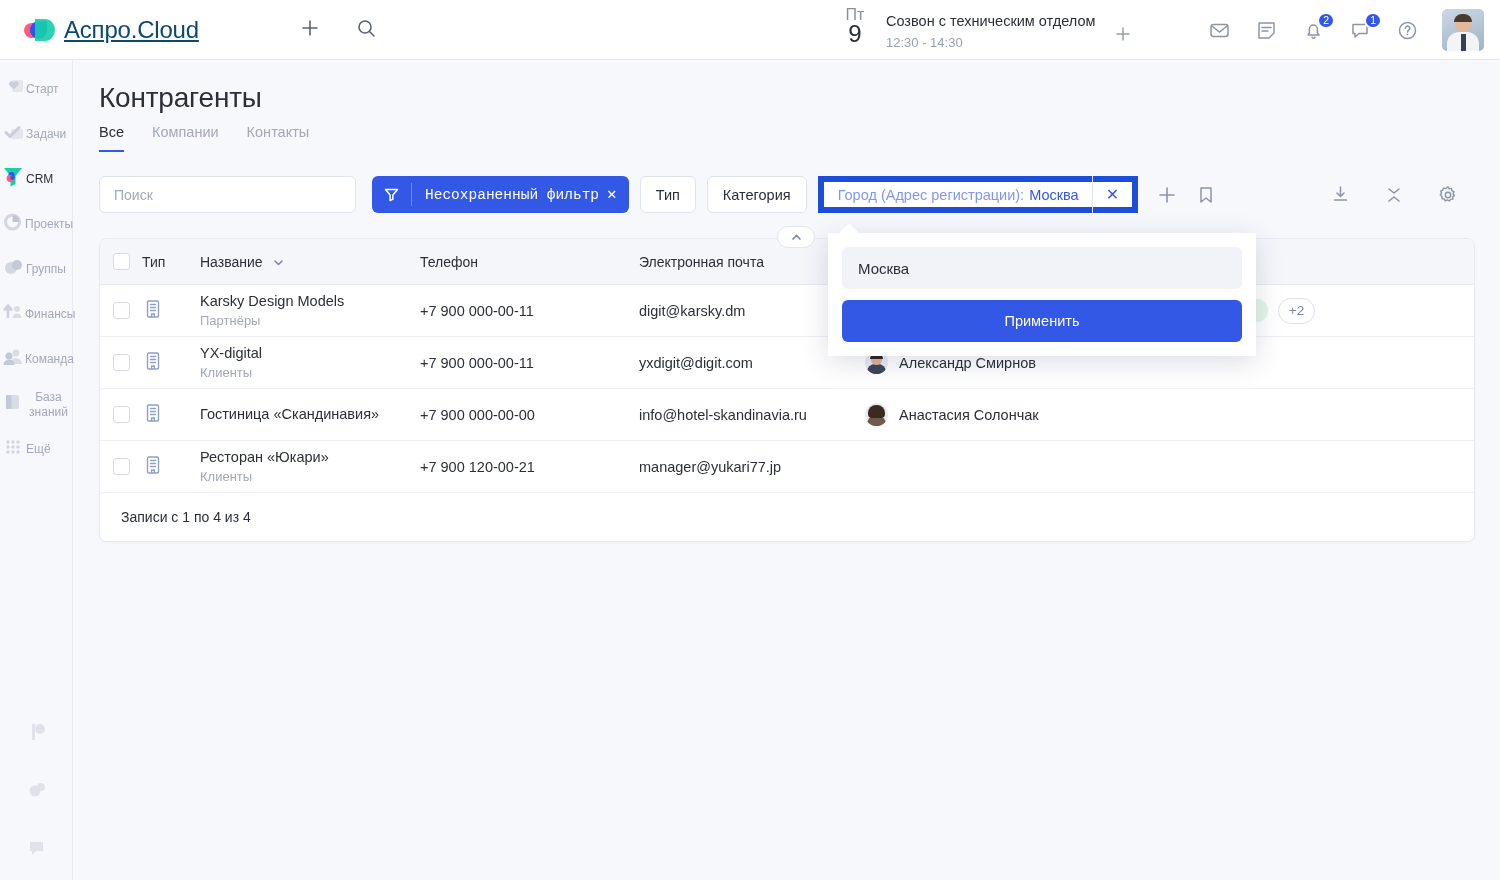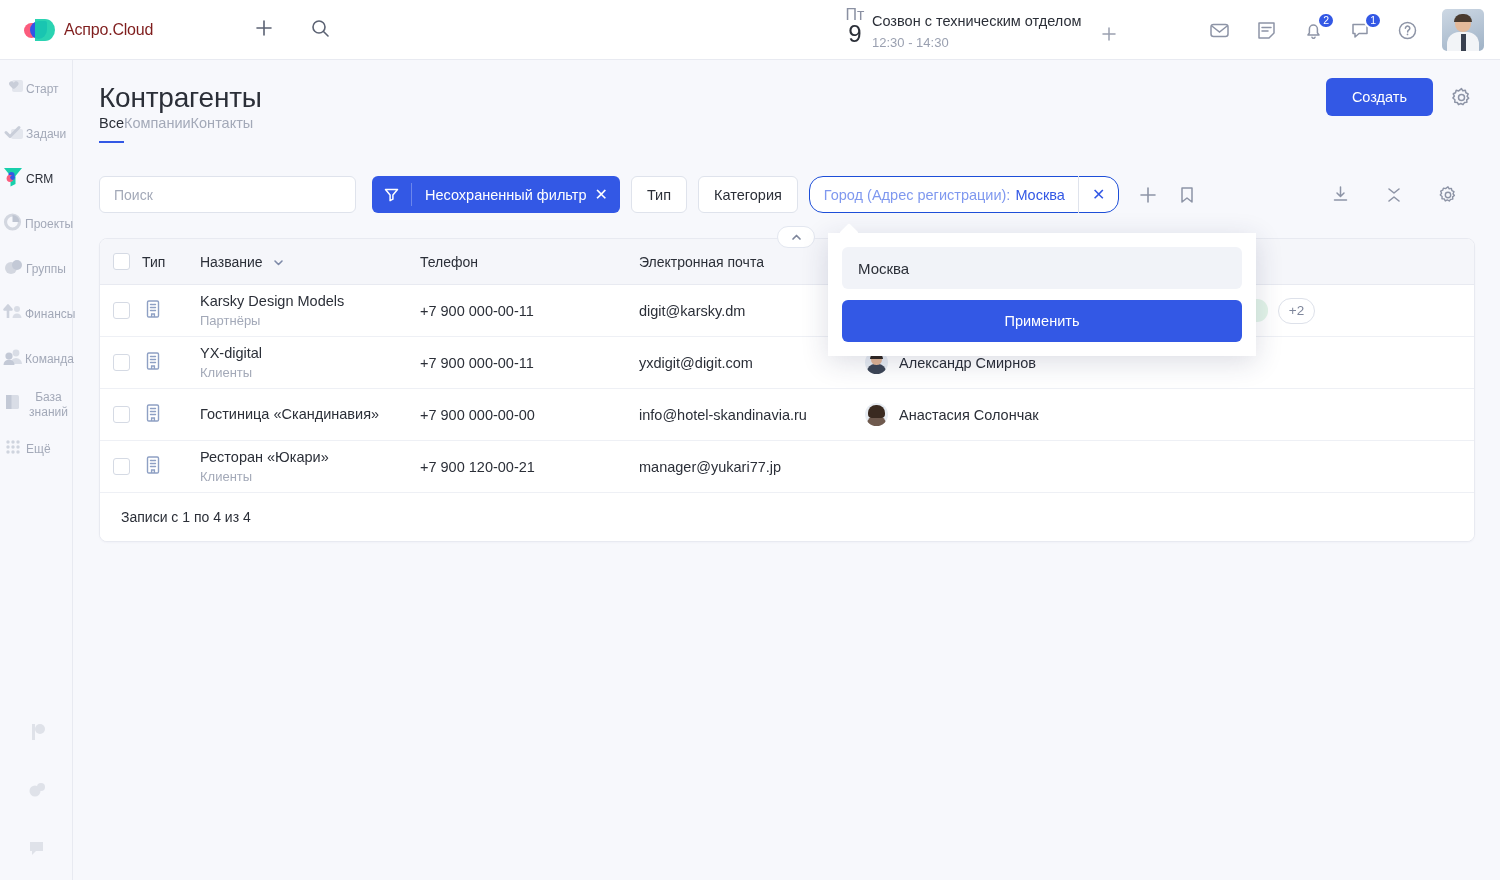--- a/index.html
+++ b/index.html
@@ -24,32 +24,32 @@
     background: #fb5c7d; border-radius: 50% 0 50% 50%;
   }
   .logo-mark .b2 {
     position: absolute; left: 6px; top: 2px; width: 17px; height: 18px;
     background: #2f55e8; border-radius: 60% 10% 60% 60%;
   }
   .logo-mark .b3 {
     position: absolute; left: 11px; top: 0px; width: 20px; height: 22px;
     background: #18cfab; border-radius: 0 60% 60% 0; opacity: .92;
   }
-  .logo-text { font-size: 16px; color: #7f1d1d; letter-spacing: -0.2px; }
+  .logo-text { font-size: 24px; color: #0c4a6e; letter-spacing: -0.2px; text-decoration: underline; }
 
   .top-plus, .top-search { color: #5b6273; margin-left: 34px; cursor: pointer; }
   .top-plus { margin-left: 100px; }
 
   .event-block {
     position: absolute; left: 838px; top: 8px; display: flex; align-items: flex-start;
   }
   .event-date { text-align: center; width: 34px; }
   .event-dow { font-size: 16px; color: #8a90a2; line-height: 13px; }
   .event-day { font-size: 24px; color: #2b2f38; line-height: 26px; font-weight: 400; }
-  .event-info { padding-top: 3px; }
+  .event-info { margin-left: 14px; padding-top: 3px; }
   .event-title { font-size: 14.5px; color: #2b2f38; line-height: 20px; }
   .event-time { font-size: 13px; color: #9aa0b0; line-height: 19px; margin-top: 2px; }
   .event-add { color: #9aa0b0; margin-left: 18px; align-self: flex-end; padding-bottom: 4px; cursor: pointer; }
 
   .top-icons { position: absolute; right: 16px; top: 0; height: 60px; display: flex; align-items: center; gap: 22px; }
   .ticon { position: relative; color: #8d94a6; cursor: pointer; display: flex; }
   .badge {
     position: absolute; top: -6px; right: -9px; min-width: 17px; height: 17px;
     background: #3358e5; color: #fff; border-radius: 9px; font-size: 10.5px;
     display: flex; align-items: center; justify-content: center; padding: 0 4px;
@@ -74,21 +74,21 @@
   .sicon { width: 26px; height: 26px; display:flex; align-items:center; justify-content:center; margin-bottom: 5px; }
   .slabel { font-size: 12px; color: #a3a9b8; line-height: 15px; text-align: center; }
   .snav.active .slabel { color: #2b2f38; }
   .sbottom { position: absolute; bottom: 16px; left: 0; width: 73px; display:flex; flex-direction:column; align-items:center; gap: 30px; }
 
   
   .main { position: absolute; left: 73px; top: 60px; width: 1427px; height: 820px; background: #f7f8fc; }
 
   .page-head { position: relative; padding: 22px 26px 0 26px; }
   .page-title { font-size: 28px; color: #2b2f38; font-weight: 400; letter-spacing: -0.2px; }
-  .tabs { display: flex; margin-top: 1px; }
+  .tabs { display: flex; gap: 28px; margin-top: 10px; }
   .tab { font-size: 14.5px; color: #a3a9b8; padding-bottom: 10px; cursor: pointer; }
   .tab.active { color: #2b2f38; border-bottom: 2px solid #3358e5; }
 
   .head-actions { position: absolute; right: 26px; top: 18px; display: flex; align-items: center; gap: 16px; }
   .btn-primary {
     background: #3358e5; color: #fff; font-size: 14.5px; border: none;
     border-radius: 6px; padding: 0 26px; height: 38px; cursor: pointer;
     font-family: inherit;
   }
   .gear-btn { color: #8d94a6; cursor: pointer; display:flex; }
@@ -100,34 +100,34 @@
   }
   .search-input {
     width: 257px; height: 37px; border: 1px solid #dfe3ec; border-radius: 6px;
     background: #fff; font-size: 14px; color: #2b2f38; padding: 0 14px;
     font-family: inherit; outline: none;
   }
   .search-input::placeholder { color: #a3a9b8; }
 
   .chip-saved {
     margin-left: 16px; height: 37px; background: #3358e5; border-radius: 6px;
-    display: flex; align-items: center; color: #fff; font-size: 14.5px; cursor: pointer;
+    display: flex; align-items: center; color: #fff; font-size: 14.5px; cursor: pointer; font-family: Liberation Mono, monospace;
   }
   .chip-saved .fi { padding: 0 11px; display:flex; align-items:center; border-right: 1px solid rgba(255,255,255,.28); height: 23px; }
   .chip-saved .lbl { padding: 0 8px 0 13px; }
   .chip-saved .xx { padding-right: 12px; font-size: 16px; line-height: 1; }
 
   .chip-plain {
     margin-left: 11px; height: 37px; border: 1px solid #dfe3ec; background: #fff;
     border-radius: 6px; display: flex; align-items: center; padding: 0 15px;
     font-size: 14.5px; color: #2b2f38; cursor: pointer;
   }
   .chip-active {
-    margin-left: 11px; height: 37px; border: 1px solid #1d4ed8; background: #fff;
-    border-radius: 14px; display: flex; align-items: center;
+    margin-left: 11px; height: 37px; border: 6px solid #1d4ed8; background: #fff;
+    border-radius: 0; display: flex; align-items: center;
     font-size: 14.5px; cursor: pointer; position: relative; z-index: 12;
   }
   .chip-active .k { color: #7f98ef; padding-left: 14px; }
   .chip-active .v { color: #3358e5; padding-left: 5px; padding-right: 13px; }
   .chip-active .sep { width: 1px; height: 37px; background: #dfe3ec; }
   .chip-active .xx { padding: 0 13px; color: #3358e5; font-size: 16px; }
 
   .ic-btn { margin-left: 12px; color: #8d94a6; cursor: pointer; display:flex; align-items:center; }
   .ic-btn.big { margin-left: 18px; }
 
@@ -410,29 +410,20 @@
 
 <div class="main">
 
   <div class="page-head">
     <div class="page-title">Контрагенты</div>
     <div class="tabs">
       <div class="tab active">Все</div>
       <div class="tab">Компании</div>
       <div class="tab">Контакты</div>
     </div>
-    <div class="head-actions">
-      <button class="btn-primary">Создать</button>
-      <span class="gear-btn">
-        <svg width="25" height="25" viewBox="0 0 25 25" fill="none" stroke="currentColor" stroke-width="1.5">
-          <circle cx="12.5" cy="12.5" r="3"></circle>
-          <path d="M12.5 3.6l1.3 2.2 2.5-.5.6 2.5 2.3 1.1-1.1 2.3 1.6 2-2 1.6.2 2.5-2.5.3-1.4 2.1-2.2-1.2-2.3 1.1-1.2-2.2-2.5-.2.1-2.5-2-1.7 1.5-2L4.2 8.8 6.5 7.7l.7-2.4 2.5.6z" stroke-linejoin="round"></path>
-          </svg>
-      </span>
-    </div>
   </div>
 </div>
 
 <div class="filterbar">
   <input class="search-input" placeholder="Поиск" style="">
 
   <div class="chip-saved">
     <span class="fi">
       <svg width="17" height="17" viewBox="0 0 17 17" fill="none" stroke="#fff" stroke-width="1.5">
         <path d="M2.5 3.5h12l-4.6 5.4v4.3l-2.8 1.4V8.9z" stroke-linejoin="round"></path>

